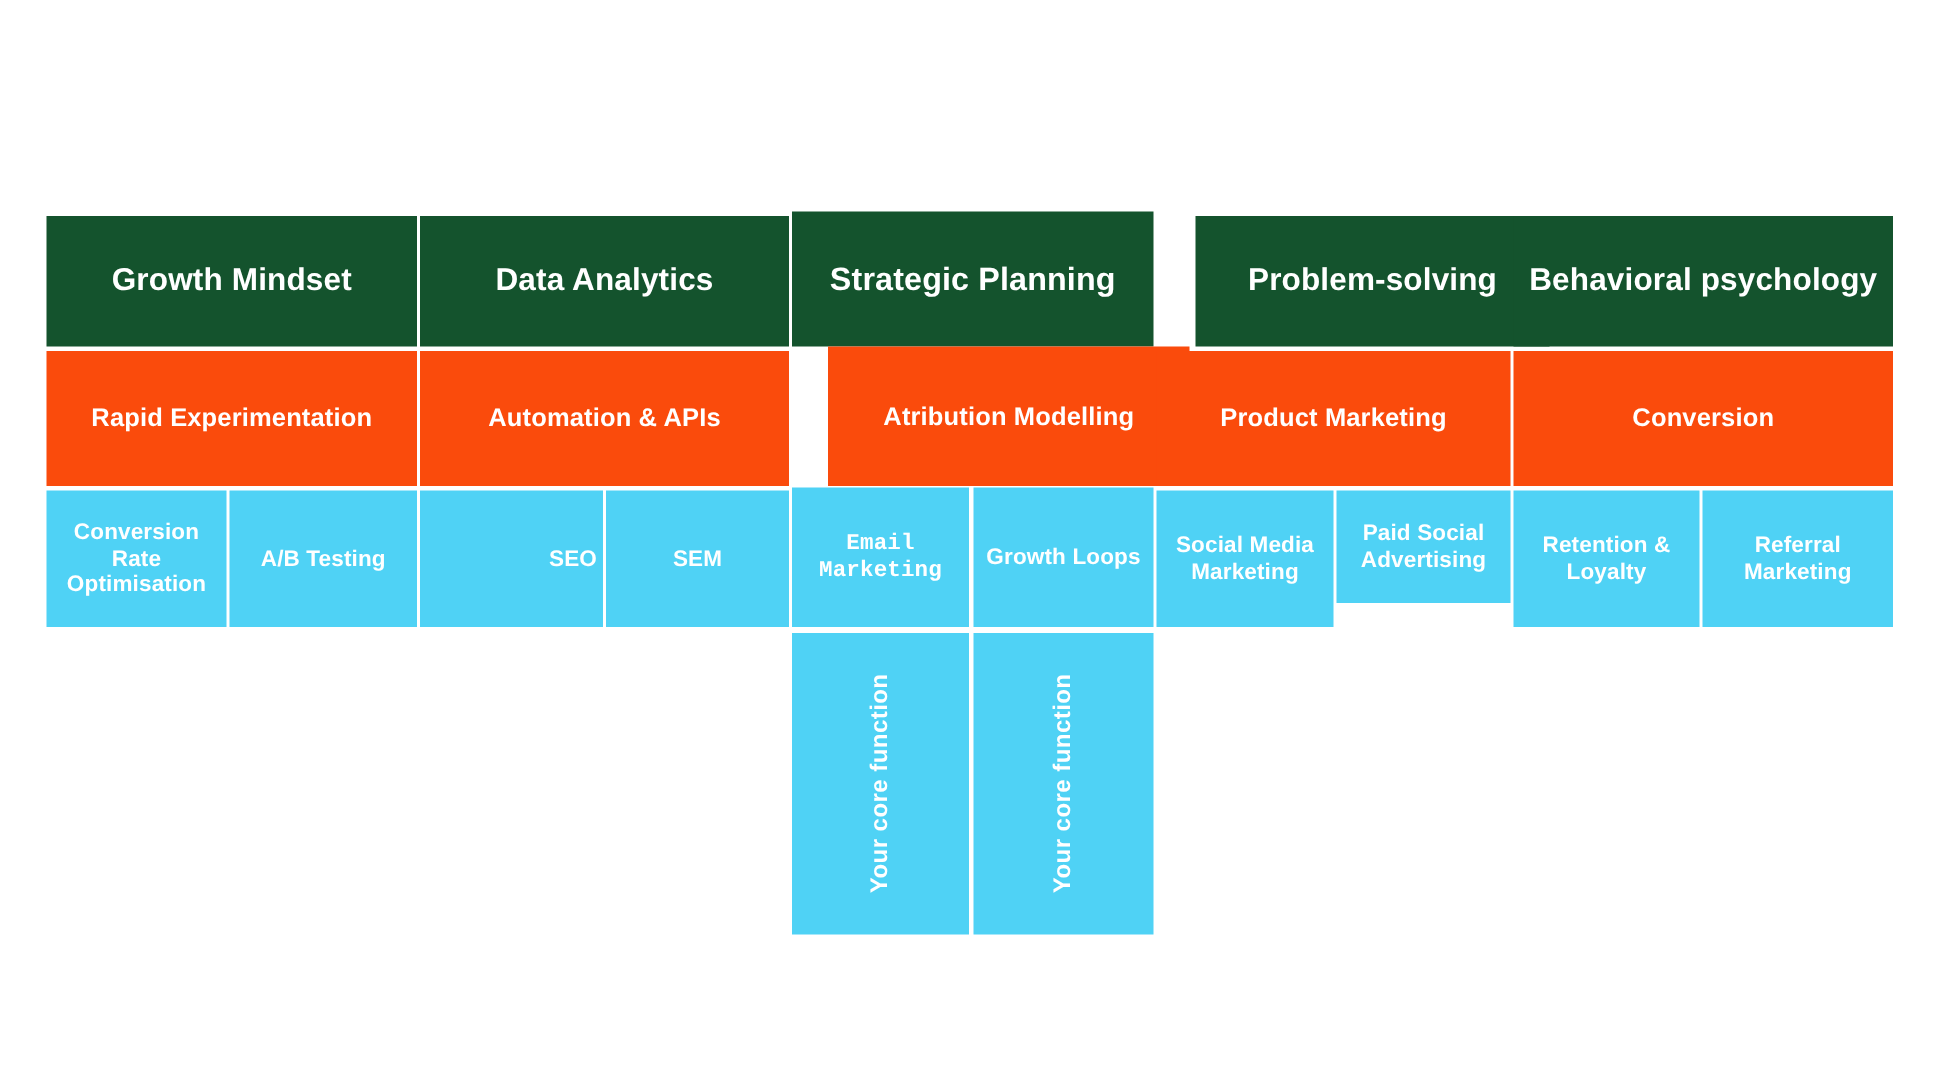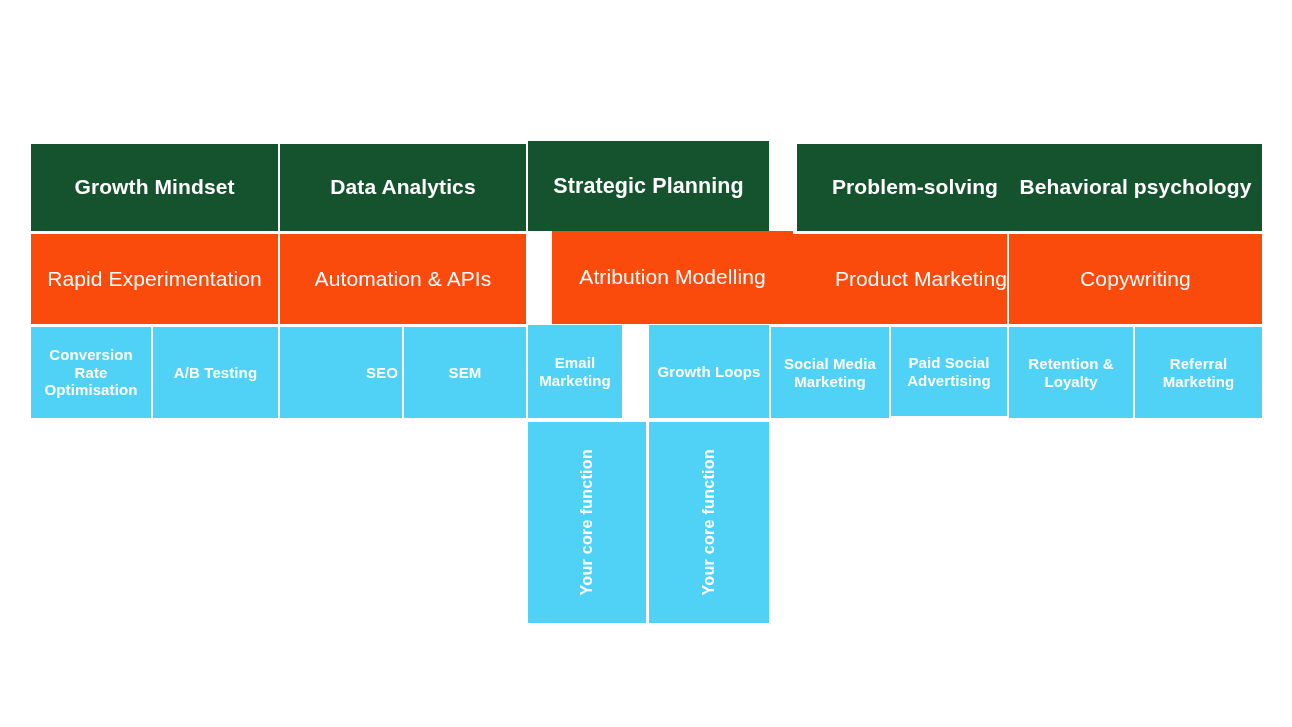--- a/index.html
+++ b/index.html
@@ -38,22 +38,22 @@
 
   .skill {
     background: #14532d;
     font-size: 21px;
     font-weight: bold;
   }
   .skill.tall { font-size: 21.5px; }
 
   .capability {
     background: #fa4b0c;
-    font-size: 21px;
-    font-weight: normal;
+    font-size: 17px;
+    font-weight: bold;
   }
 
   .channel {
     background: #4fd2f5;
     font-size: 15px;
     font-weight: bold;
     padding: 2px 4px;
   }
 
   .corefn {
@@ -100,57 +100,57 @@
   </div>
 
   <div class="cell capability" style="left:249px; top:93px; width:246px; height:90px;">
     <span>Automation &amp; APIs</span>
   </div>
 
   <div class="cell capability" style="left:497px; top:90px; width:241px; height:93px;margin-left:24px;">
     <span>Atribution Modelling</span>
   </div>
 
-  <div class="cell capability" style="left:740px; top:93px; width:236px; height:90px;justify-content:flex-end;">
+  <div class="cell capability" style="left:740px; top:93px; width:236px; height:90px;">
     <span>Product Marketing</span>
   </div>
 
   <div class="cell capability" style="left:978px; top:93px; width:253px; height:90px;">
-    <span>Copywriting</span>
+    <span>Conversion</span>
   </div>
 
   <div class="cell channel" style="left:0px;   top:186px; width:120px; height:91px;">
     <span>Conversion Rate Optimisation</span>
   </div>
 
   <div class="cell channel" style="left:122px; top:186px; width:125px; height:91px;">
     <span>A/B Testing</span>
   </div>
 
   <div class="cell channel" style="left:249px; top:186px; width:122px; height:91px;justify-content:flex-end;">
     <span>SEO</span>
   </div>
 
   <div class="cell channel" style="left:373px; top:186px; width:122px; height:91px;">
     <span>SEM</span>
   </div>
 
-  <div class="cell channel" style="left:497px; top:184px; width:94px; height:93px;">
+  <div class="cell channel" style="left:497px; top:184px; width:118px; height:93px;font-family:Liberation Mono, monospace;">
     <span>Email Marketing</span>
   </div>
 
   <div class="cell channel" style="left:618px; top:184px; width:120px; height:93px;">
     <span>Growth Loops</span>
   </div>
 
   <div class="cell channel" style="left:740px; top:186px; width:118px; height:91px;">
     <span>Social Media Marketing</span>
   </div>
 
-  <div class="cell channel" style="left:860px; top:186px; width:116px; height:89px;">
+  <div class="cell channel" style="left:860px; top:186px; width:116px; height:75px;">
     <span>Paid Social Advertising</span>
   </div>
 
   <div class="cell channel" style="left:978px; top:186px; width:124px; height:91px;">
     <span>Retention &amp; Loyalty</span>
   </div>
 
   <div class="cell channel" style="left:1104px; top:186px; width:127px; height:91px;">
     <span>Referral Marketing</span>
   </div>

